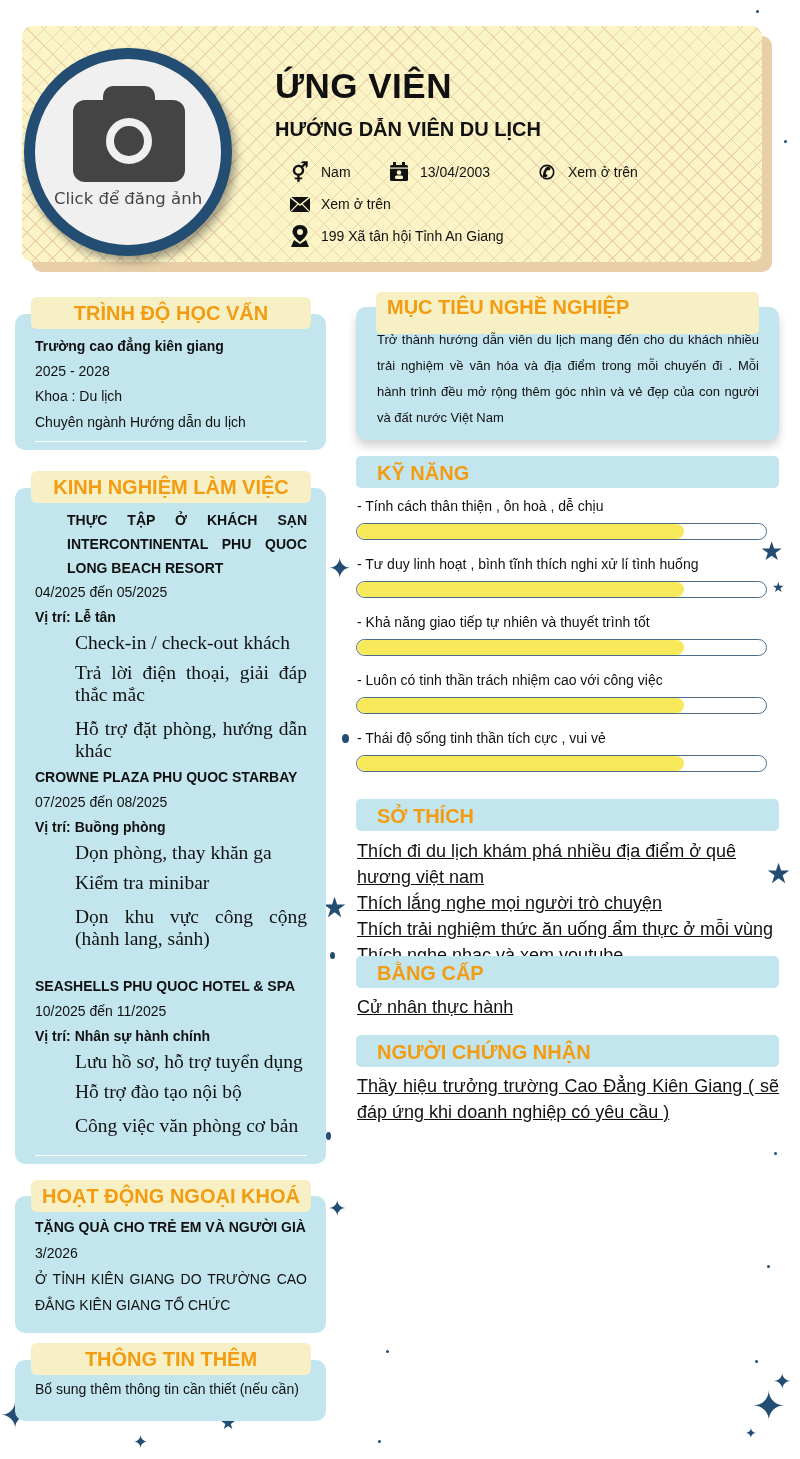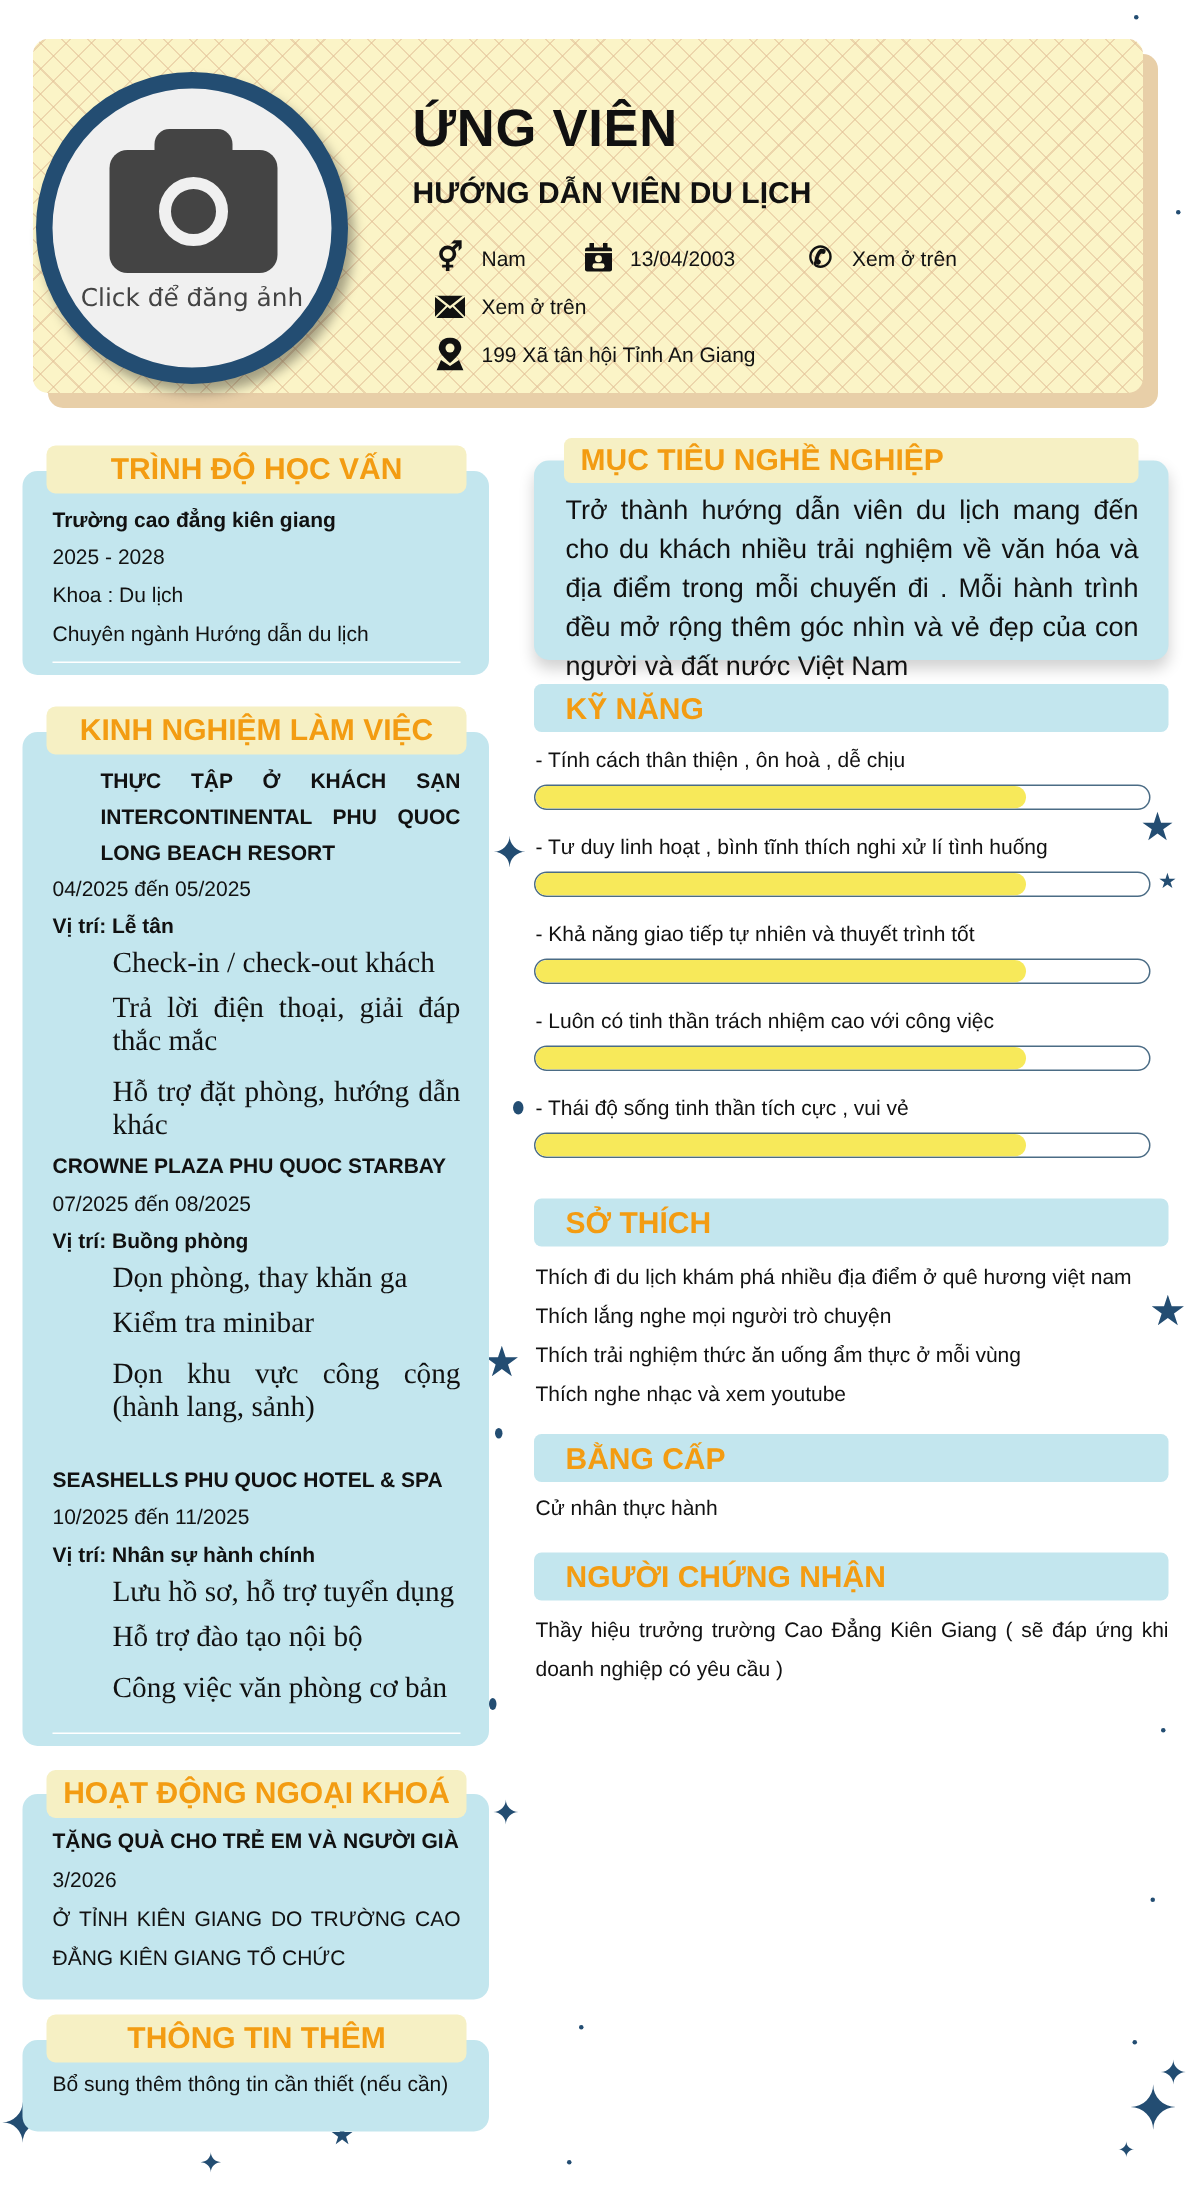--- a/index.html
+++ b/index.html
@@ -35,26 +35,26 @@
   .ltitle.left { text-align: center; padding-left: 0; }
   .lcontent { position: absolute; left: 35px; width: 272px; font-size: 14px; color: #111; }
   .lcontent .line { line-height: 25px; }
   .b { font-weight: bold; }
   .serif { font-family: "Liberation Serif", serif; font-size: 19.5px; line-height: 22px; text-align: justify; margin-left: 40px; }
   .justify { text-align: justify; text-align-last: left; }
   .divider { height: 1px; background: #ffffff; margin-top: 10px; }
 
   .rhead { position: absolute; left: 356px; width: 423px; height: 32px; background: #c3e6ee; border-radius: 5px;
     color: #f39c12; font-weight: bold; font-size: 20px; line-height: 34px; padding-left: 21px; }
-  .rtext { position: absolute; left: 357px; width: 422px; font-size: 14px; color: #111; }
+  .rtext { position: absolute; left: 357px; width: 422px; font-size: 18px; color: #111; text-decoration: underline; }
 
   .goal-box { position: absolute; left: 356px; top: 307px; width: 423px; height: 133px; background: #c3e6ee; border-radius: 10px; box-shadow: 0 6px 10px rgba(0,0,0,0.18); }
-  .goal-title { position: absolute; left: 376px; top: 292px; width: 383px; height: 30px; background: #f6f0c4; border-radius: 5px;
+  .goal-title { position: absolute; left: 376px; top: 292px; width: 383px; height: 42px; background: #f6f0c4; border-radius: 5px;
     color: #f39c12; font-weight: bold; font-size: 20px; line-height: 30px; padding-left: 11px; }
-  .goal-text { position: absolute; left: 377px; top: 327px; width: 382px; font-size: 18px; line-height: 26px; text-align: justify; text-align-last: left; }
+  .goal-text { position: absolute; left: 377px; top: 327px; width: 382px; font-size: 13px; line-height: 26px; text-align: justify; text-align-last: left; }
 
   .skill-label { position: absolute; left: 357px; font-size: 14px; color: #111; }
   .bar { position: absolute; left: 356px; width: 411px; height: 17px; border: 1.5px solid #4b6c85; border-radius: 9px; background: #fff; overflow: hidden; }
   .bar .fill { height: 100%; background: #f7e95a; border-radius: 9px; }
 
   .star { position: absolute; color: #234d72; line-height: 1; }
   .dot { position: absolute; background: #234d72; border-radius: 50%; }
 </style>
 </head>
 <body>

